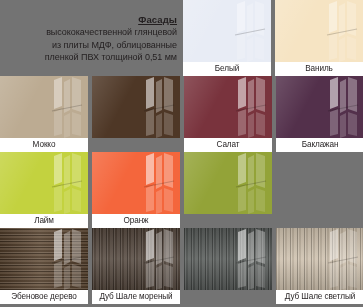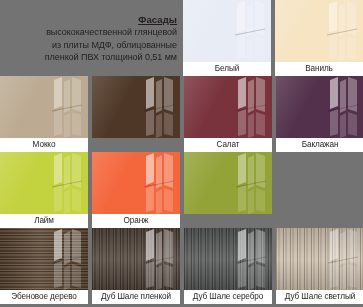--- a/index.html
+++ b/index.html
@@ -256,35 +256,34 @@
   <svg class="gloss" viewBox="0 0 36 62" preserveAspectRatio="none">
     <polygon points="6,4 14,1 14,30 6,33" fill="#ffffff" opacity="0.55"></polygon>
     <polygon points="16,6 22,3 22,34 16,37" fill="#ffffff" opacity="0.32"></polygon>
     <polygon points="24,1 33,4 33,36 24,33" fill="#ffffff" opacity="0.32"></polygon>
     <polygon points="6,36 14,33 14,58 6,60" fill="#ffffff" opacity="0.256"></polygon>
     <polygon points="16,40 22,37 22,60 16,62" fill="#ffffff" opacity="0.192"></polygon>
     <polygon points="24,36 33,39 33,60 24,58" fill="#ffffff" opacity="0.192"></polygon>
     <path d="M4 35 L34 29" stroke="#000000" stroke-opacity="0.18" stroke-width="1.1" fill="none"></path>
   </svg>
         </div>
-      <div class="label">Дуб Шале пленкой</div>
+      <div class="label">Дуб Шале мореный</div>
     </div>
     <div class="cell">
       <div class="chip" style="background: repeating-linear-gradient(90deg, rgba(0, 0, 0, 0.24) 0px, rgba(0, 0, 0, 0.24) 1px, rgba(255, 255, 255, 0.11) 1px, rgba(255, 255, 255, 0.11) 2px, rgba(0, 0, 0, 0.08) 2px, rgba(0, 0, 0, 0.08) 4px, rgba(255, 255, 255, 0.06) 4px, rgba(255, 255, 255, 0.06) 7px), linear-gradient(0deg, rgba(0, 0, 0, 0.16), rgba(255, 255, 255, 0.12) 50%, rgba(0, 0, 0, 0.12)), rgb(78, 82, 80);">
   <svg class="gloss" viewBox="0 0 36 62" preserveAspectRatio="none">
     <polygon points="6,4 14,1 14,30 6,33" fill="#ffffff" opacity="0.55"></polygon>
     <polygon points="16,6 22,3 22,34 16,37" fill="#ffffff" opacity="0.32"></polygon>
     <polygon points="24,1 33,4 33,36 24,33" fill="#ffffff" opacity="0.32"></polygon>
     <polygon points="6,36 14,33 14,58 6,60" fill="#ffffff" opacity="0.256"></polygon>
     <polygon points="16,40 22,37 22,60 16,62" fill="#ffffff" opacity="0.192"></polygon>
     <polygon points="24,36 33,39 33,60 24,58" fill="#ffffff" opacity="0.192"></polygon>
     <path d="M4 35 L34 29" stroke="#000000" stroke-opacity="0.18" stroke-width="1.1" fill="none"></path>
   </svg>
         </div>
-      <div class="label">Дуб Шале серебро</div>
     </div>
     <div class="cell">
       <div class="chip" style="background: repeating-linear-gradient(90deg, rgba(0, 0, 0, 0.24) 0px, rgba(0, 0, 0, 0.24) 1px, rgba(255, 255, 255, 0.11) 1px, rgba(255, 255, 255, 0.11) 2px, rgba(0, 0, 0, 0.08) 2px, rgba(0, 0, 0, 0.08) 4px, rgba(255, 255, 255, 0.06) 4px, rgba(255, 255, 255, 0.06) 7px), linear-gradient(0deg, rgba(0, 0, 0, 0.16), rgba(255, 255, 255, 0.12) 50%, rgba(0, 0, 0, 0.12)), rgb(203, 189, 169);">
   <svg class="gloss" viewBox="0 0 36 62" preserveAspectRatio="none">
     <polygon points="6,4 14,1 14,30 6,33" fill="#ffffff" opacity="0.4"></polygon>
     <polygon points="16,6 22,3 22,34 16,37" fill="#ffffff" opacity="0.22"></polygon>
     <polygon points="24,1 33,4 33,36 24,33" fill="#ffffff" opacity="0.22"></polygon>
     <polygon points="6,36 14,33 14,58 6,60" fill="#ffffff" opacity="0.17600000000000002"></polygon>
     <polygon points="16,40 22,37 22,60 16,62" fill="#ffffff" opacity="0.132"></polygon>
     <polygon points="24,36 33,39 33,60 24,58" fill="#ffffff" opacity="0.132"></polygon>

